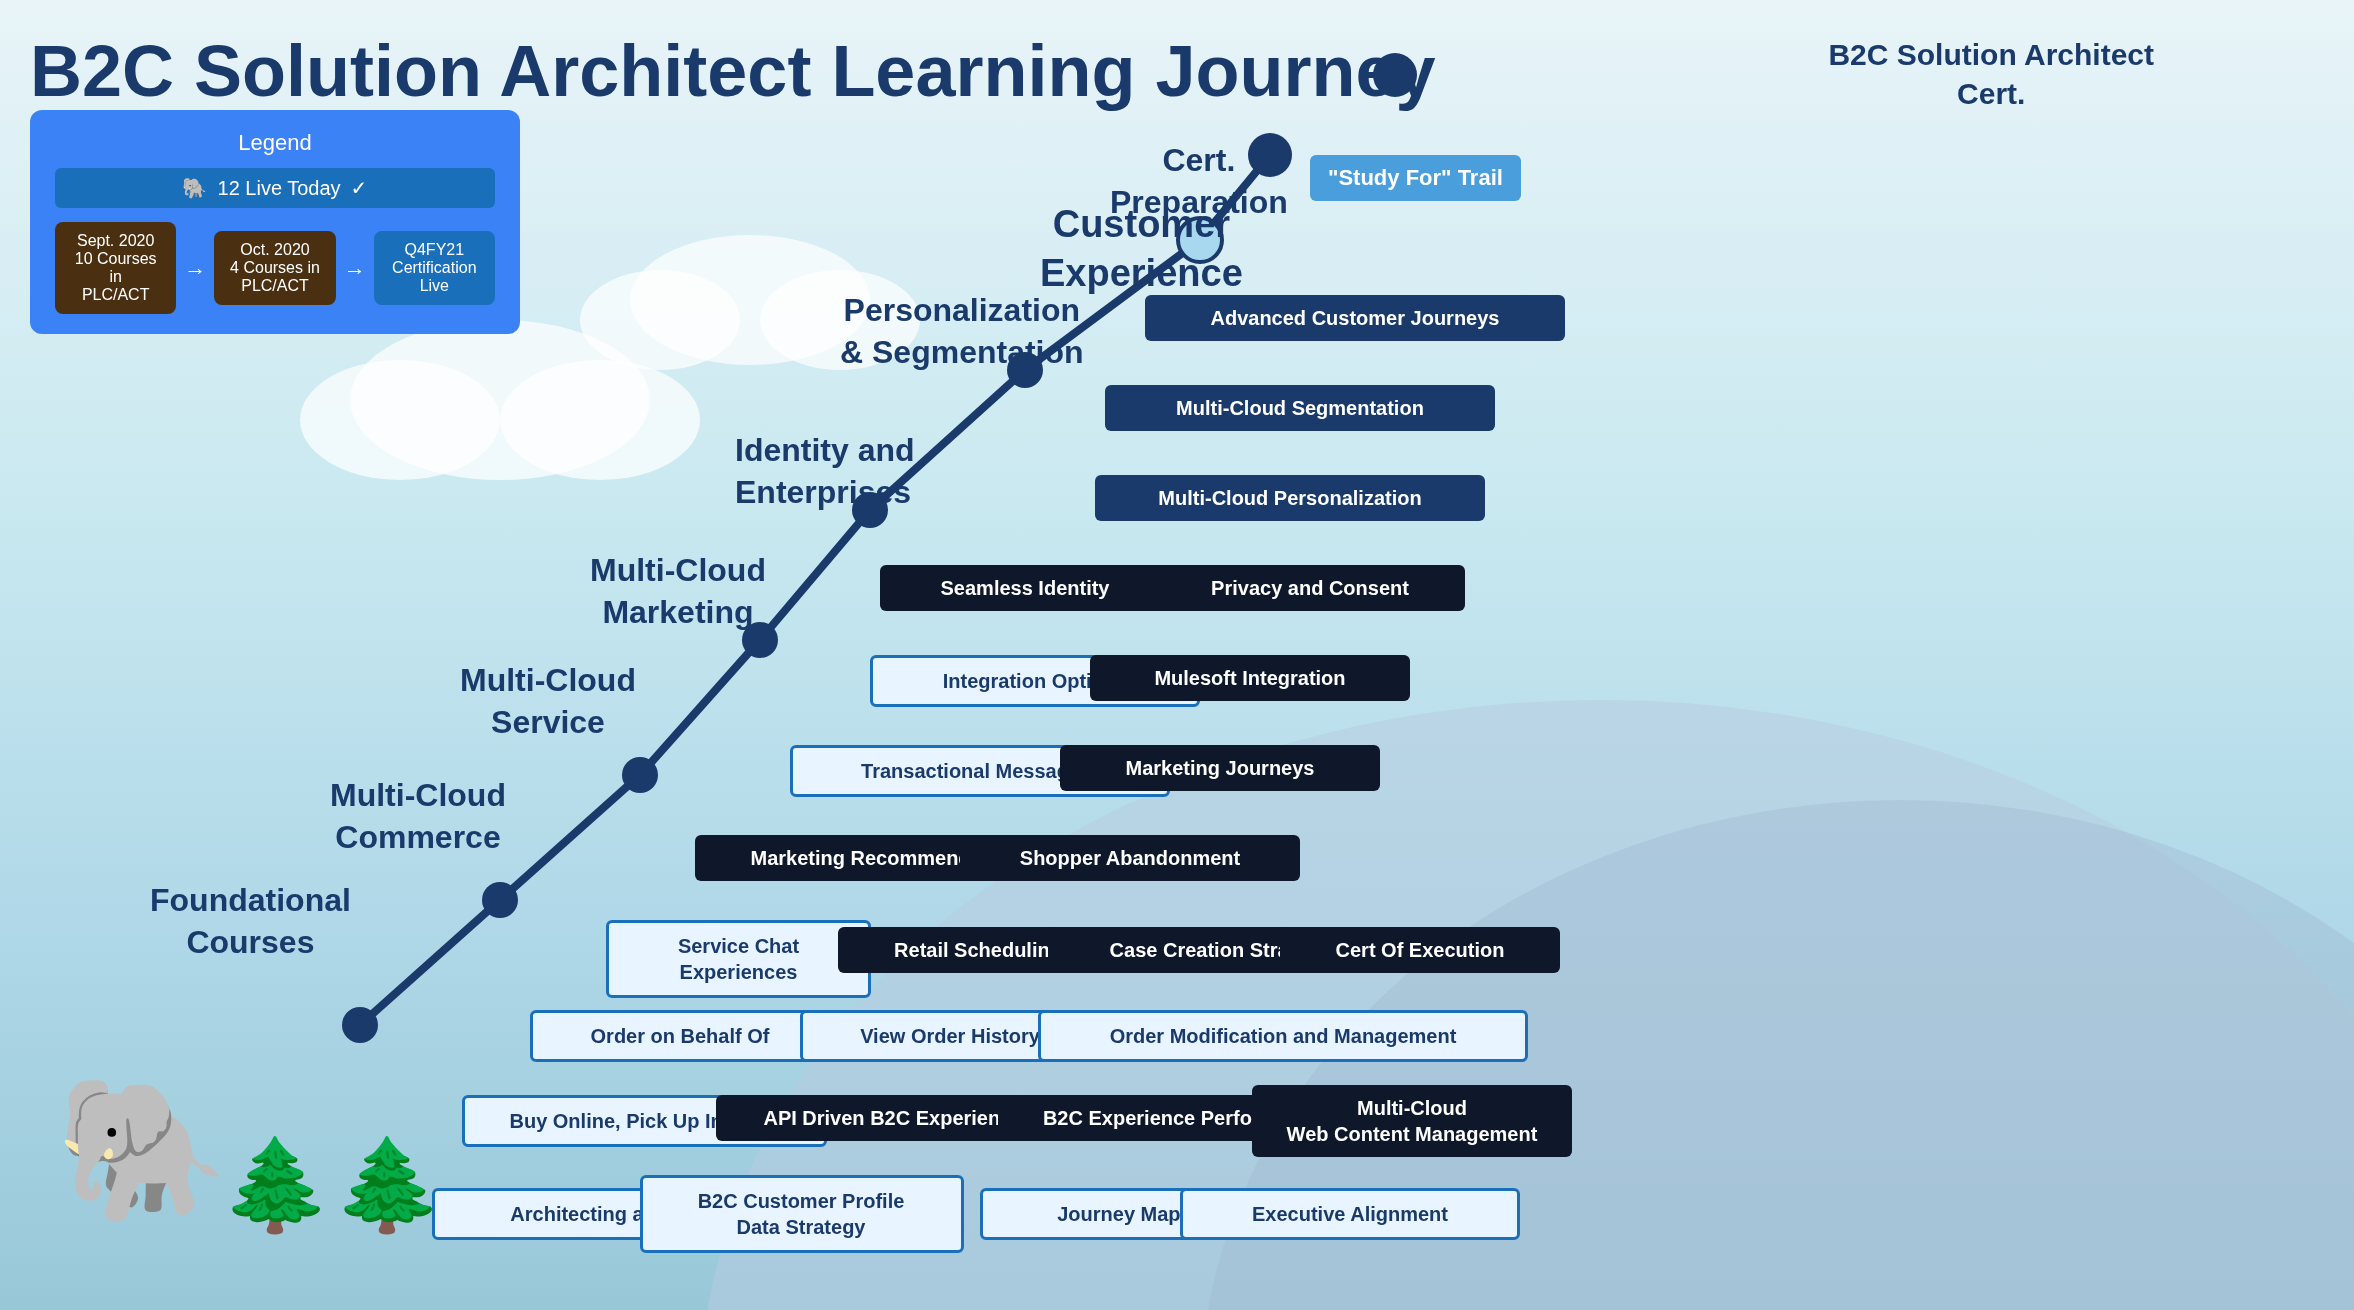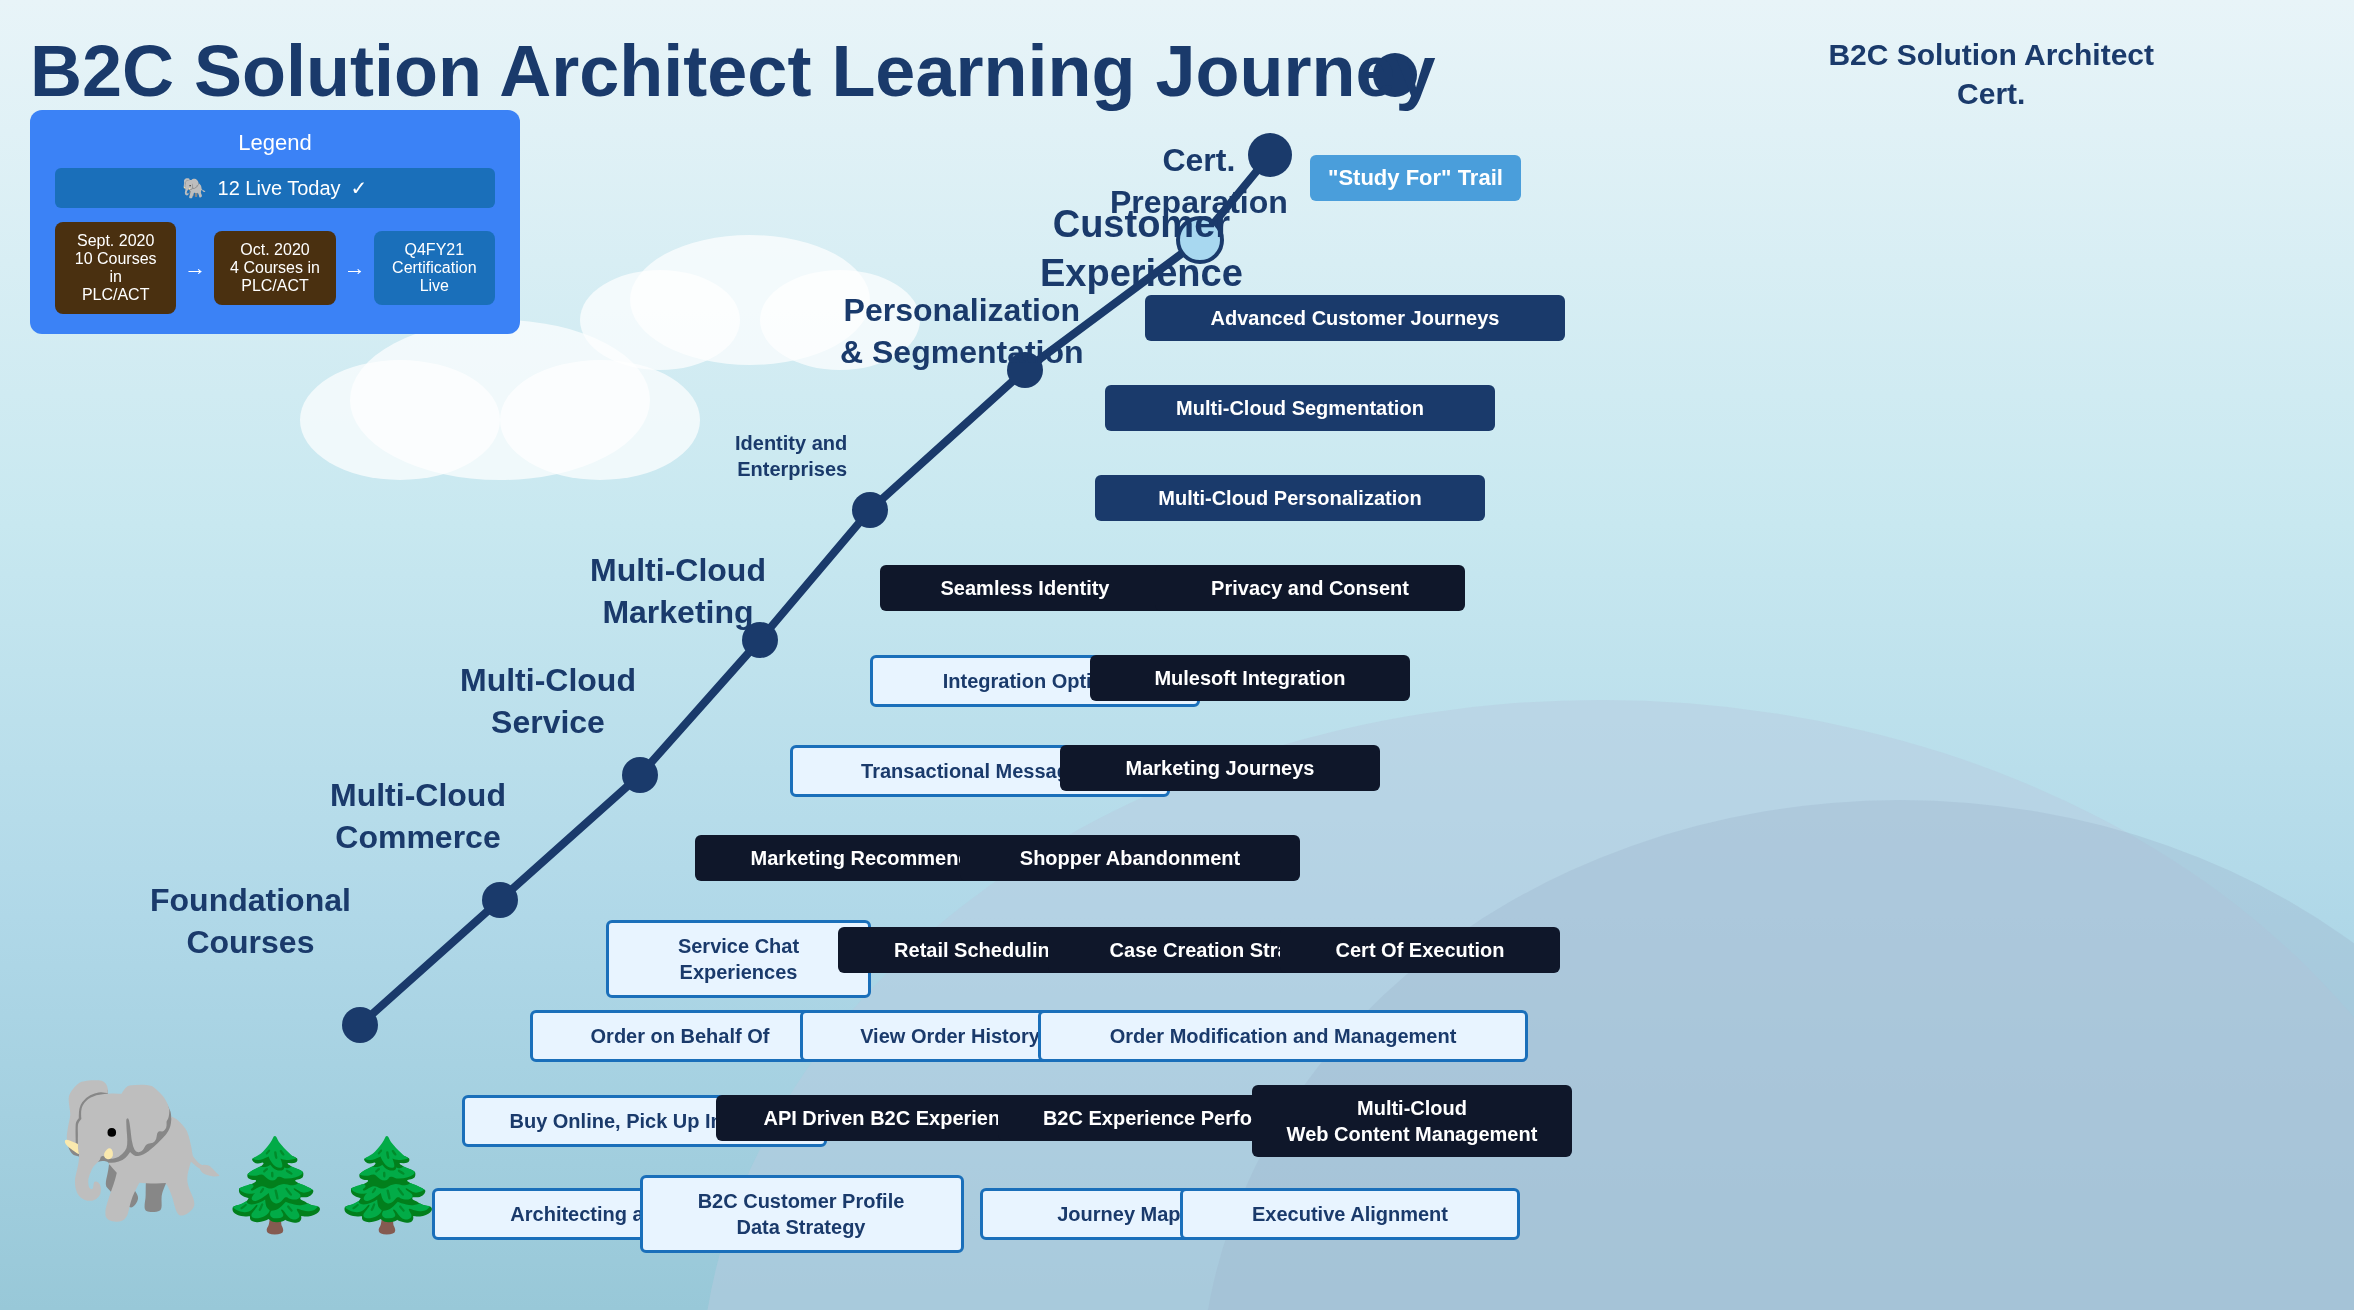--- a/index.html
+++ b/index.html
@@ -157,21 +157,21 @@
 </div>
 
 <div style="position:absolute;top:140px;left:1110px;color:#1a3a6b;font-size:32px;font-weight:700;text-align:center;line-height:1.3;">Cert.<br>Preparation</div>
 
 <div style="position:absolute;top:200px;left:1040px;color:#1a3a6b;font-size:38px;font-weight:700;text-align:center;line-height:1.3;">Customer<br>Experience</div>
 
 <div class="study-trail" style="top:155px;left:1310px;">"Study For" Trail</div>
 
 <div style="position:absolute;top:290px;left:840px;color:#1a3a6b;font-size:32px;font-weight:700;text-align:center;line-height:1.3;">Personalization<br>&amp; Segmentation</div>
 
-<div style="position:absolute;top:430px;left:735px;color:#1a3a6b;font-size:20px;font-weight:700;text-align:right;line-height:1.3;">Identity and<br>Enterprises</div>
+<div style="position:absolute;top:430px;left:735px;color:#1a3a6b;font-size:32px;font-weight:700;text-align:left;line-height:1.3;">Identity and<br>Enterprises</div>
 
 <div style="position:absolute;top:550px;left:590px;color:#1a3a6b;font-size:32px;font-weight:700;text-align:center;line-height:1.3;">Multi-Cloud<br>Marketing</div>
 
 <div style="position:absolute;top:660px;left:460px;color:#1a3a6b;font-size:32px;font-weight:700;text-align:center;line-height:1.3;">Multi-Cloud<br>Service</div>
 
 <div style="position:absolute;top:775px;left:330px;color:#1a3a6b;font-size:32px;font-weight:700;text-align:center;line-height:1.3;">Multi-Cloud<br>Commerce</div>
 
 <div style="position:absolute;top:880px;left:150px;color:#1a3a6b;font-size:32px;font-weight:700;text-align:center;line-height:1.3;">Foundational<br>Courses</div>
 
 <div class="legend-box">

